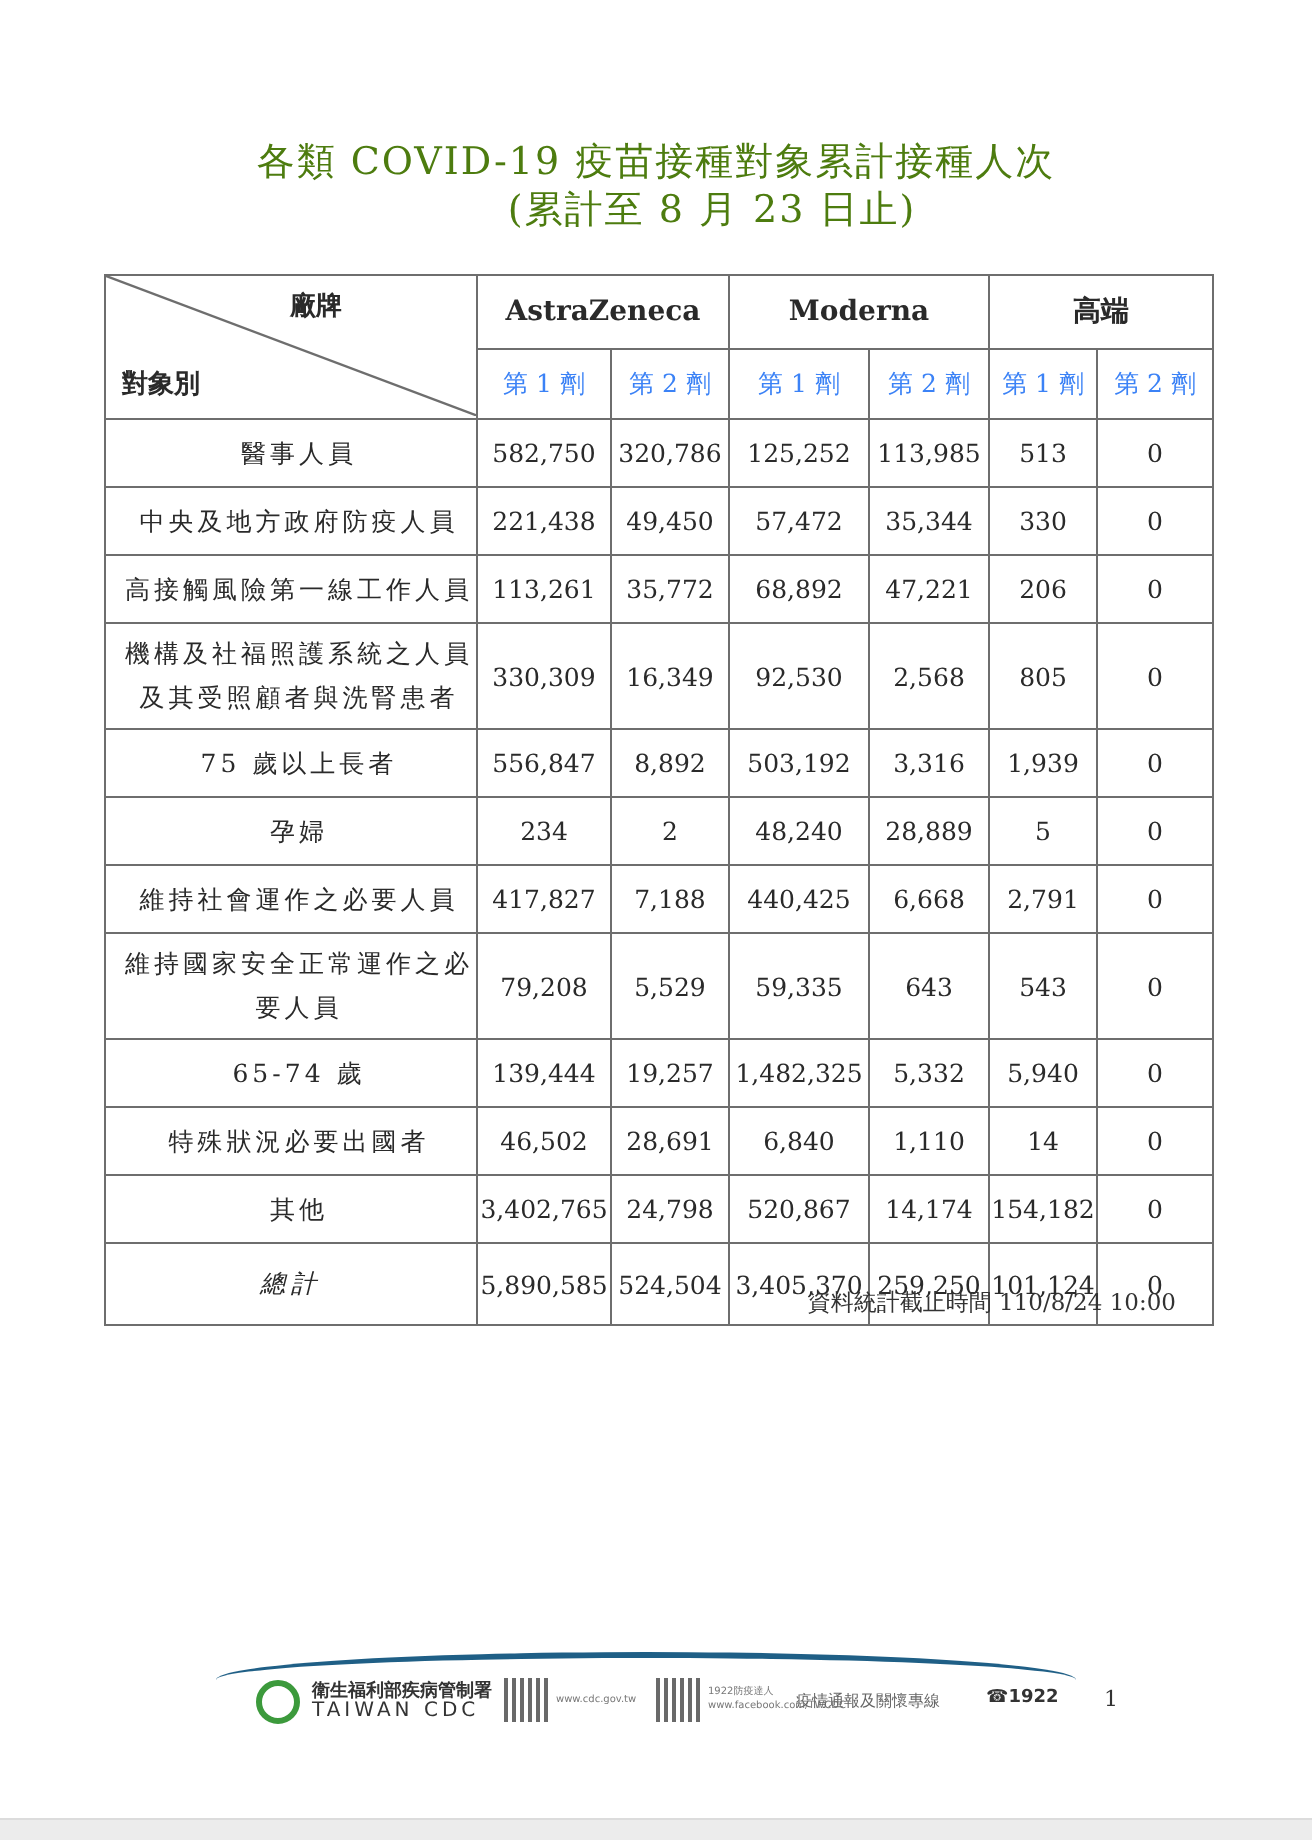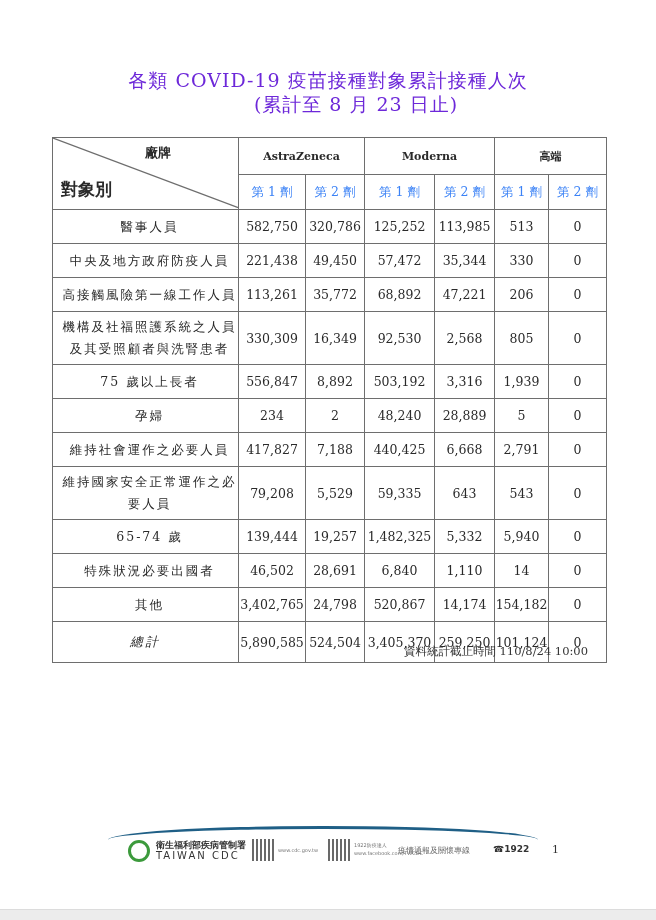--- a/index.html
+++ b/index.html
@@ -2,39 +2,39 @@
 <html><head>
   <meta charset="utf-8">
   <style>
     html, body { margin:0; padding:0; }
     body {
       width:656px; height:920px; background:#ffffff; position:relative; overflow:hidden;
       font-family: "DejaVu Serif", "Liberation Serif", serif; color:#222;
     }
     .title {
       position:absolute; left:0; width:656px; text-align:center;
-      font-size:19px; color:#6d28d9; letter-spacing:1px;
+      font-size:19px; color:#4d7c0f; letter-spacing:1px;
     }
     .title.t1 { top:68px; }
     .title.t2 { top:92px;margin-left:28px; }
     table.main {
       position:absolute; left:52px; top:137px; width:554px;
       border-collapse:collapse; table-layout:fixed;
       font-size:12.5px; color:#2a2a2a;
     }
     table.main td, table.main th {
       border:1.2px solid #6e6e6e; text-align:center; vertical-align:middle;
       padding:0; font-weight:normal;
     }
-    table.main th.brand { font-weight:bold; font-size:11px; height:36px; }
+    table.main th.brand { font-weight:bold; font-size:14px; height:36px; }
     table.main th.dose { height:34px; font-size:12.5px; color:#3b82f6; }
     .corner { position:relative; padding:0; }
     .corner svg { position:absolute; left:0; top:0; }
     .corner .brand-lbl { position:absolute; left:92px; top:6px; font-weight:bold; font-size:13px; }
-    .corner .cat-lbl { position:absolute; left:8px; bottom:8px; font-weight:bold; font-size:17px; }
+    .corner .cat-lbl { position:absolute; left:8px; bottom:8px; font-weight:bold; font-size:13px; }
     td.lbl { text-align:center; padding-left:8px !important; letter-spacing:2px; line-height:22px; font-size:12.5px; }
     tr.r1 td { height:33px; }
     tr.r2 td { height:52px; }
     tr.tot td { height:40px; }
     td.totlbl { font-weight:bold; letter-spacing:3px; text-align:left; padding-left:0 !important;font-style:italic; }
     .note {
       position:absolute; right:68px; top:644px; font-size:11.5px; color:#333;
     }
     .footer {
       position:absolute; left:108px; top:826px; width:430px; height:40px;

